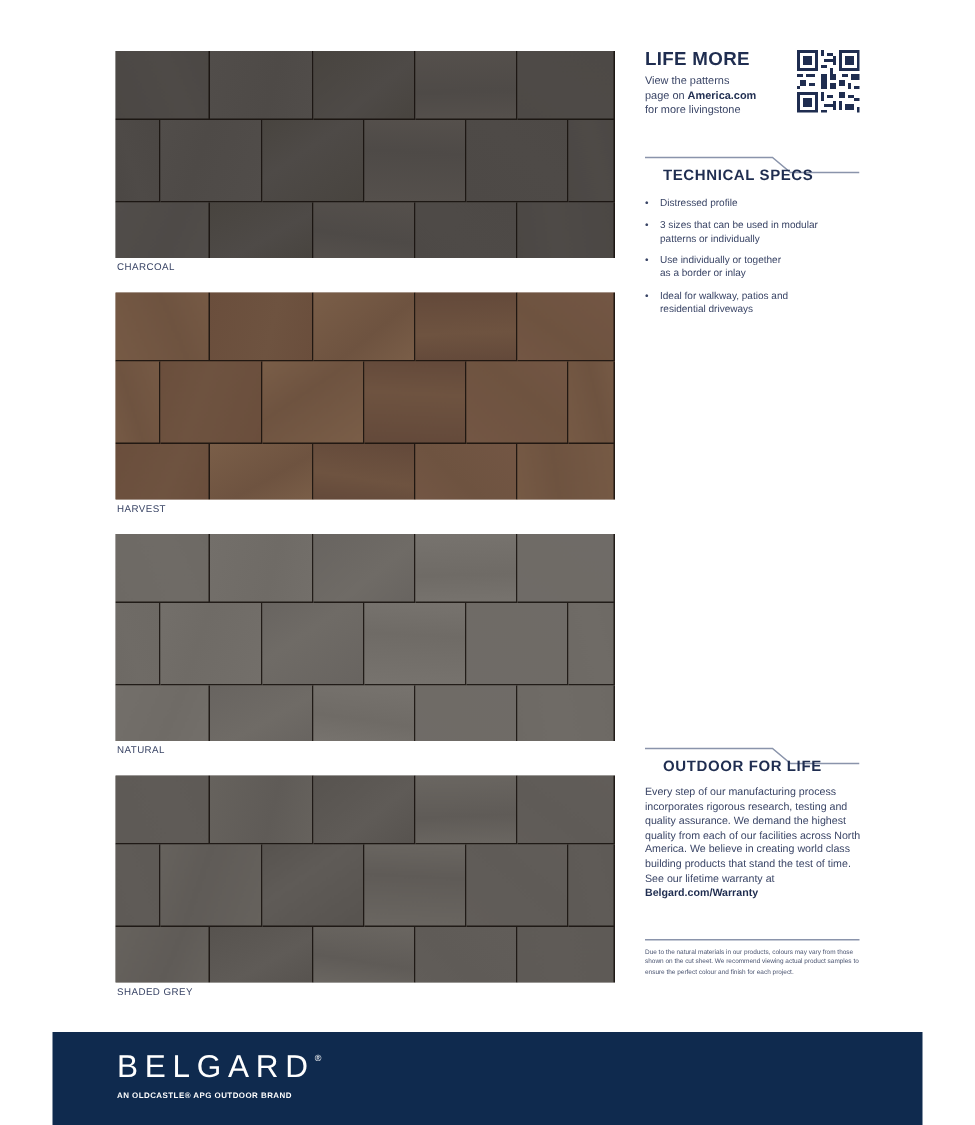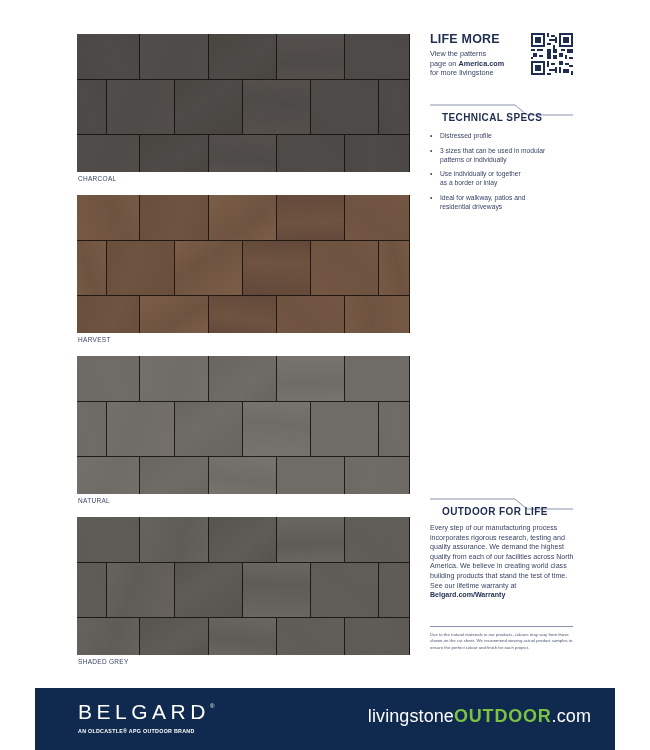--- a/index.html
+++ b/index.html
@@ -182,14 +182,13 @@
 </svg>
 <div class="section-title" style="top:506px">OUTDOOR FOR LIFE</div>
 <div class="quality-text"><span>Every step of our manufacturing process incorporates rigorous research, testing and quality assurance. We demand the highest quality from each of our facilities across North America. We believe in creating world class building products that stand the test of time. See our lifetime warranty at </span><b>Belgard.com/Warranty</b></div>
 
 <div class="disclaimer-line"></div>
 <div class="disclaimer">Due to the natural materials in our products, colours may vary from those shown on the cut sheet. We recommend viewing actual product samples to ensure the perfect colour and finish for each project.</div>
 
 <div class="footer">
   <div class="brand"><span>BELGARD</span><sup>®</sup></div>
   <div class="brand-sub">AN OLDCASTLE® APG OUTDOOR BRAND</div>
-  <div class="site"><span>livingstone</span><span class="accent">OUTDOOR</span><span>.com</span></div>
 </div>
 
 </body></html>

